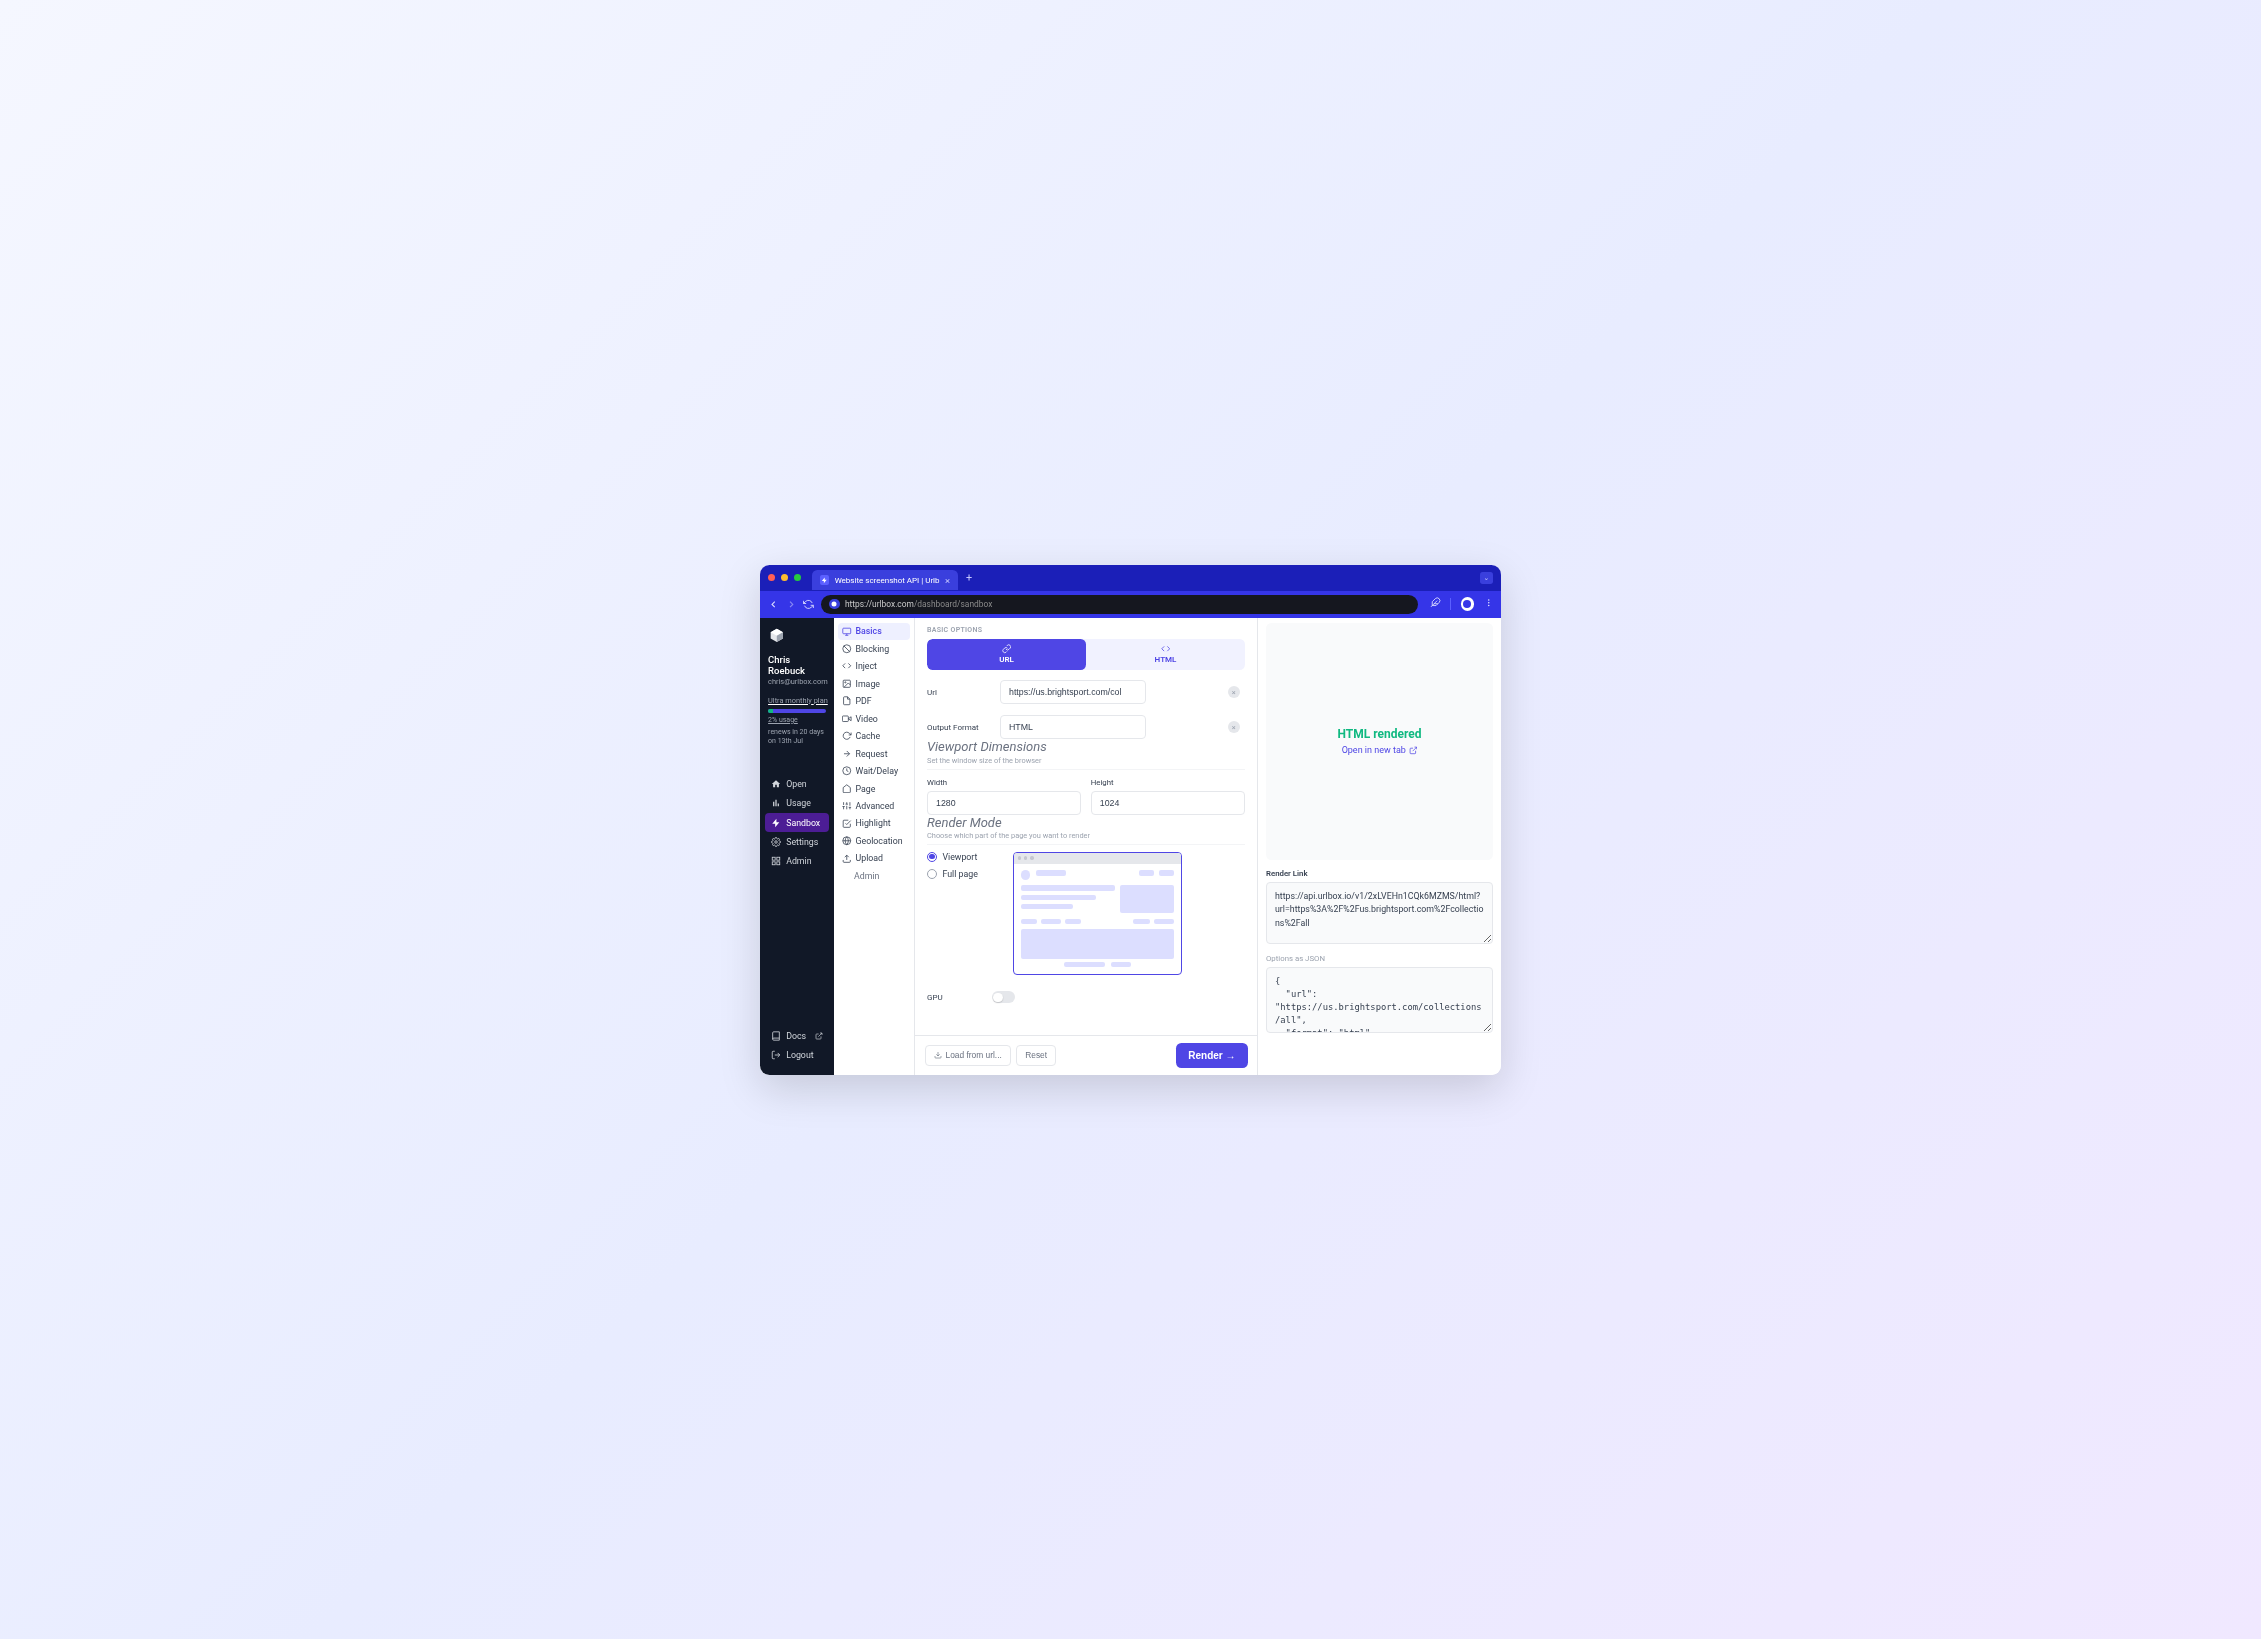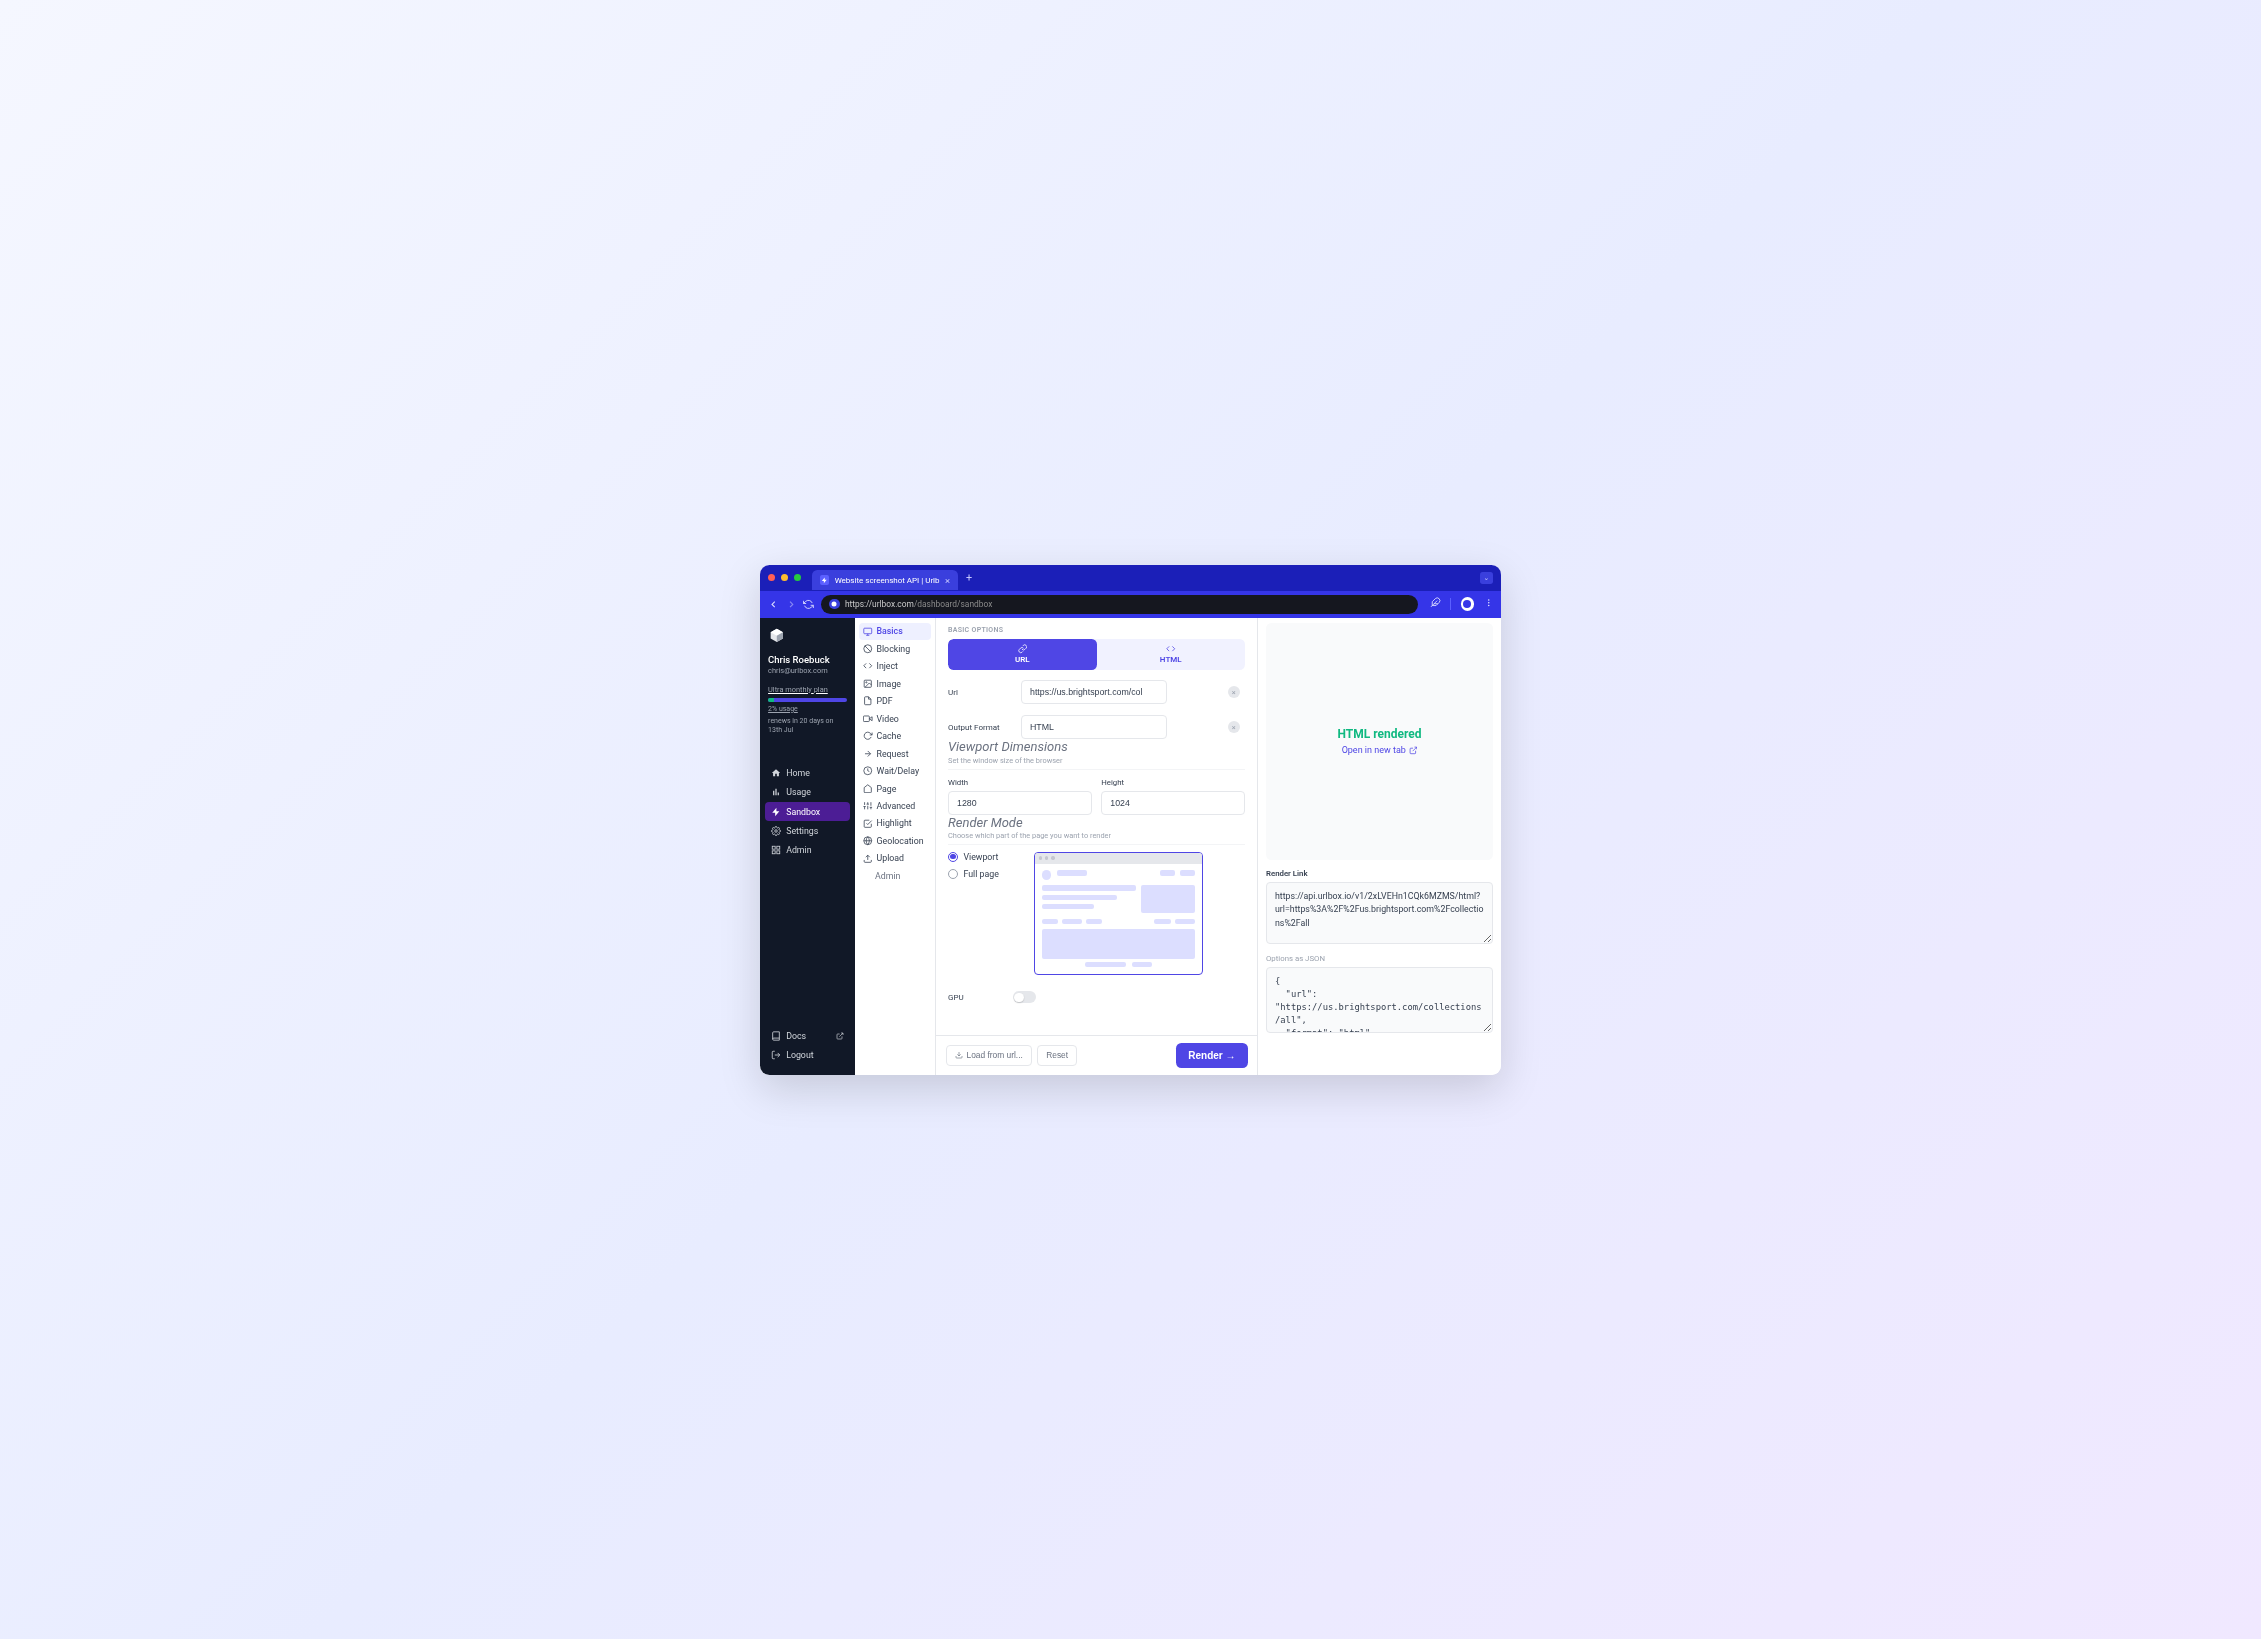--- a/index.html
+++ b/index.html
@@ -78,21 +78,21 @@
 .toolbar-icon { color: #dcdeff; cursor: pointer; }
 .avatar-circle { width: 13.5px; height: 13.5px; background: #fff; border-radius: 50%; display:flex; align-items:center; justify-content:center; }
 .avatar-circle-inner { width: 8px; height: 8px; background: #3535e8; border-radius: 50%; }
 .divider { width: 0.7px; height: 12px; background: #5b60ff; }
 
 
 .app { display: flex; height: 457px; }
 
 
 .sidebar {
-  width: 95px;
+  width: 74px;
   background: #111827;
   color: #d1d5db;
   display: flex;
   flex-direction: column;
   padding: 9.5px 5.4px;
   font-size: 8.8px;
 }
 .logo { width: 17.6px; height: 17.6px; margin-bottom: 9.5px; margin-left: 2.7px; }
 .logo svg { width: 100%; height: 100%; }
 .user-name { color: #fff; font-size: 9.5px; font-weight: 500; margin-left: 2.7px; }
@@ -342,21 +342,21 @@
           <div class="usage-fill"></div>
         </div>
       <div class="usage-text">2% usage</div>
       <div class="renew-text">renews in 20 days on 13th Jul</div>
 
       <div class="nav-section">
         <div class="nav-item">
           <svg viewBox="0 0 24 24" fill="currentColor">
               <path d="M10 20v-6h4v6h5v-8h3L12 3 2 12h3v8z"></path>
             </svg>
-          <span>Home</span>
+          <span>Open</span>
         </div>
         <div class="nav-item">
           <svg viewBox="0 0 24 24" fill="currentColor">
               <path d="M5 9h3v11H5zm5.5-5h3v16h-3zM16 13h3v7h-3z"></path>
             </svg>
           <span>Usage</span>
         </div>
         <div class="nav-item active">
           <svg viewBox="0 0 24 24" fill="currentColor">
               <path d="M13 2L3 14h7v8l10-12h-7z"></path>

